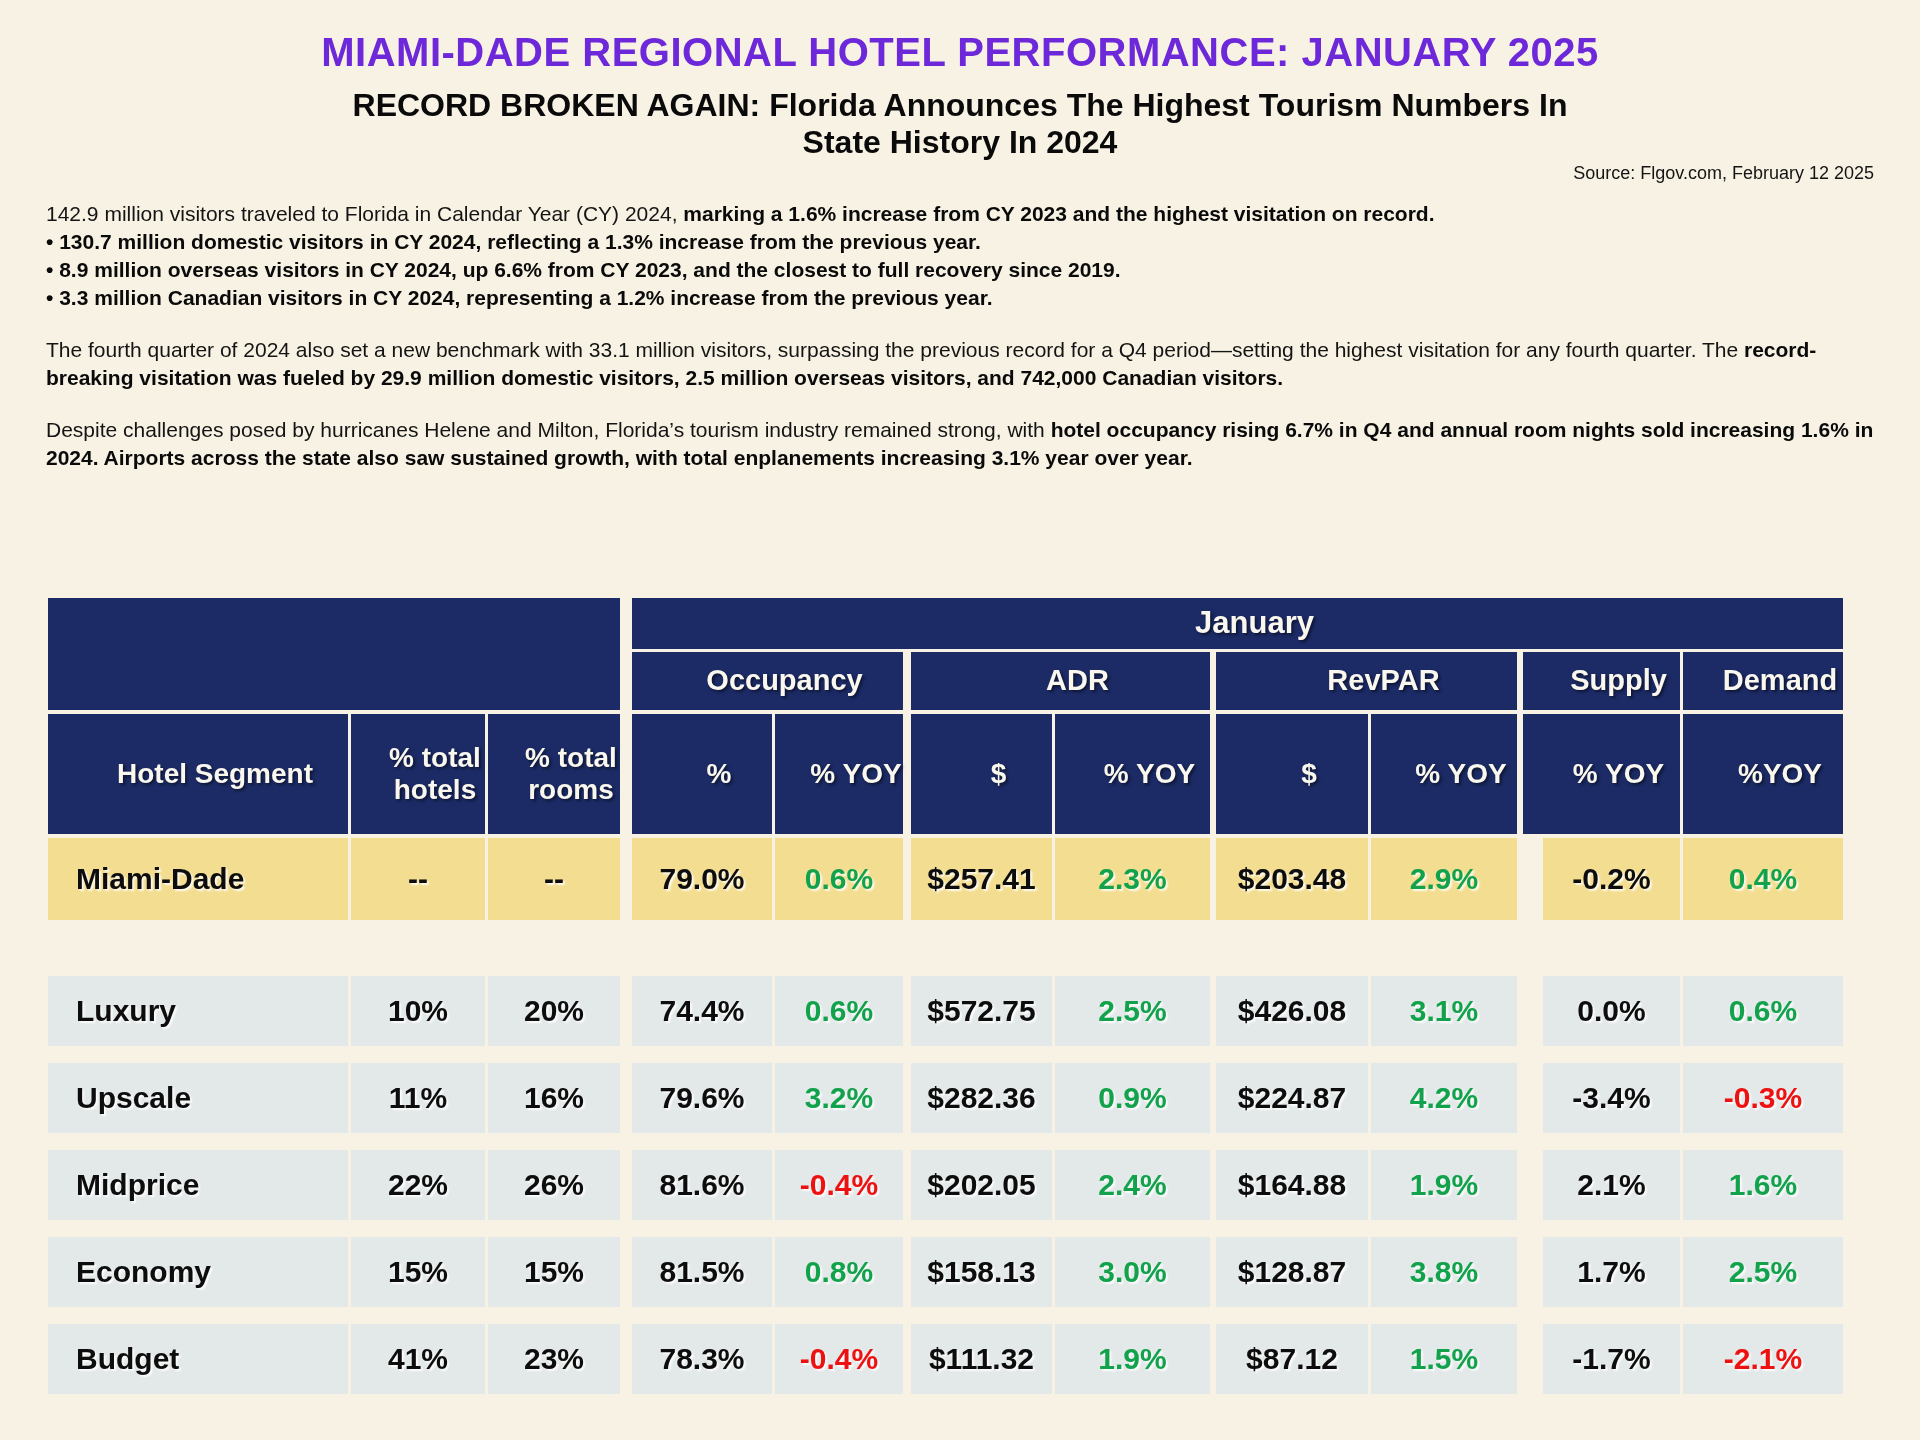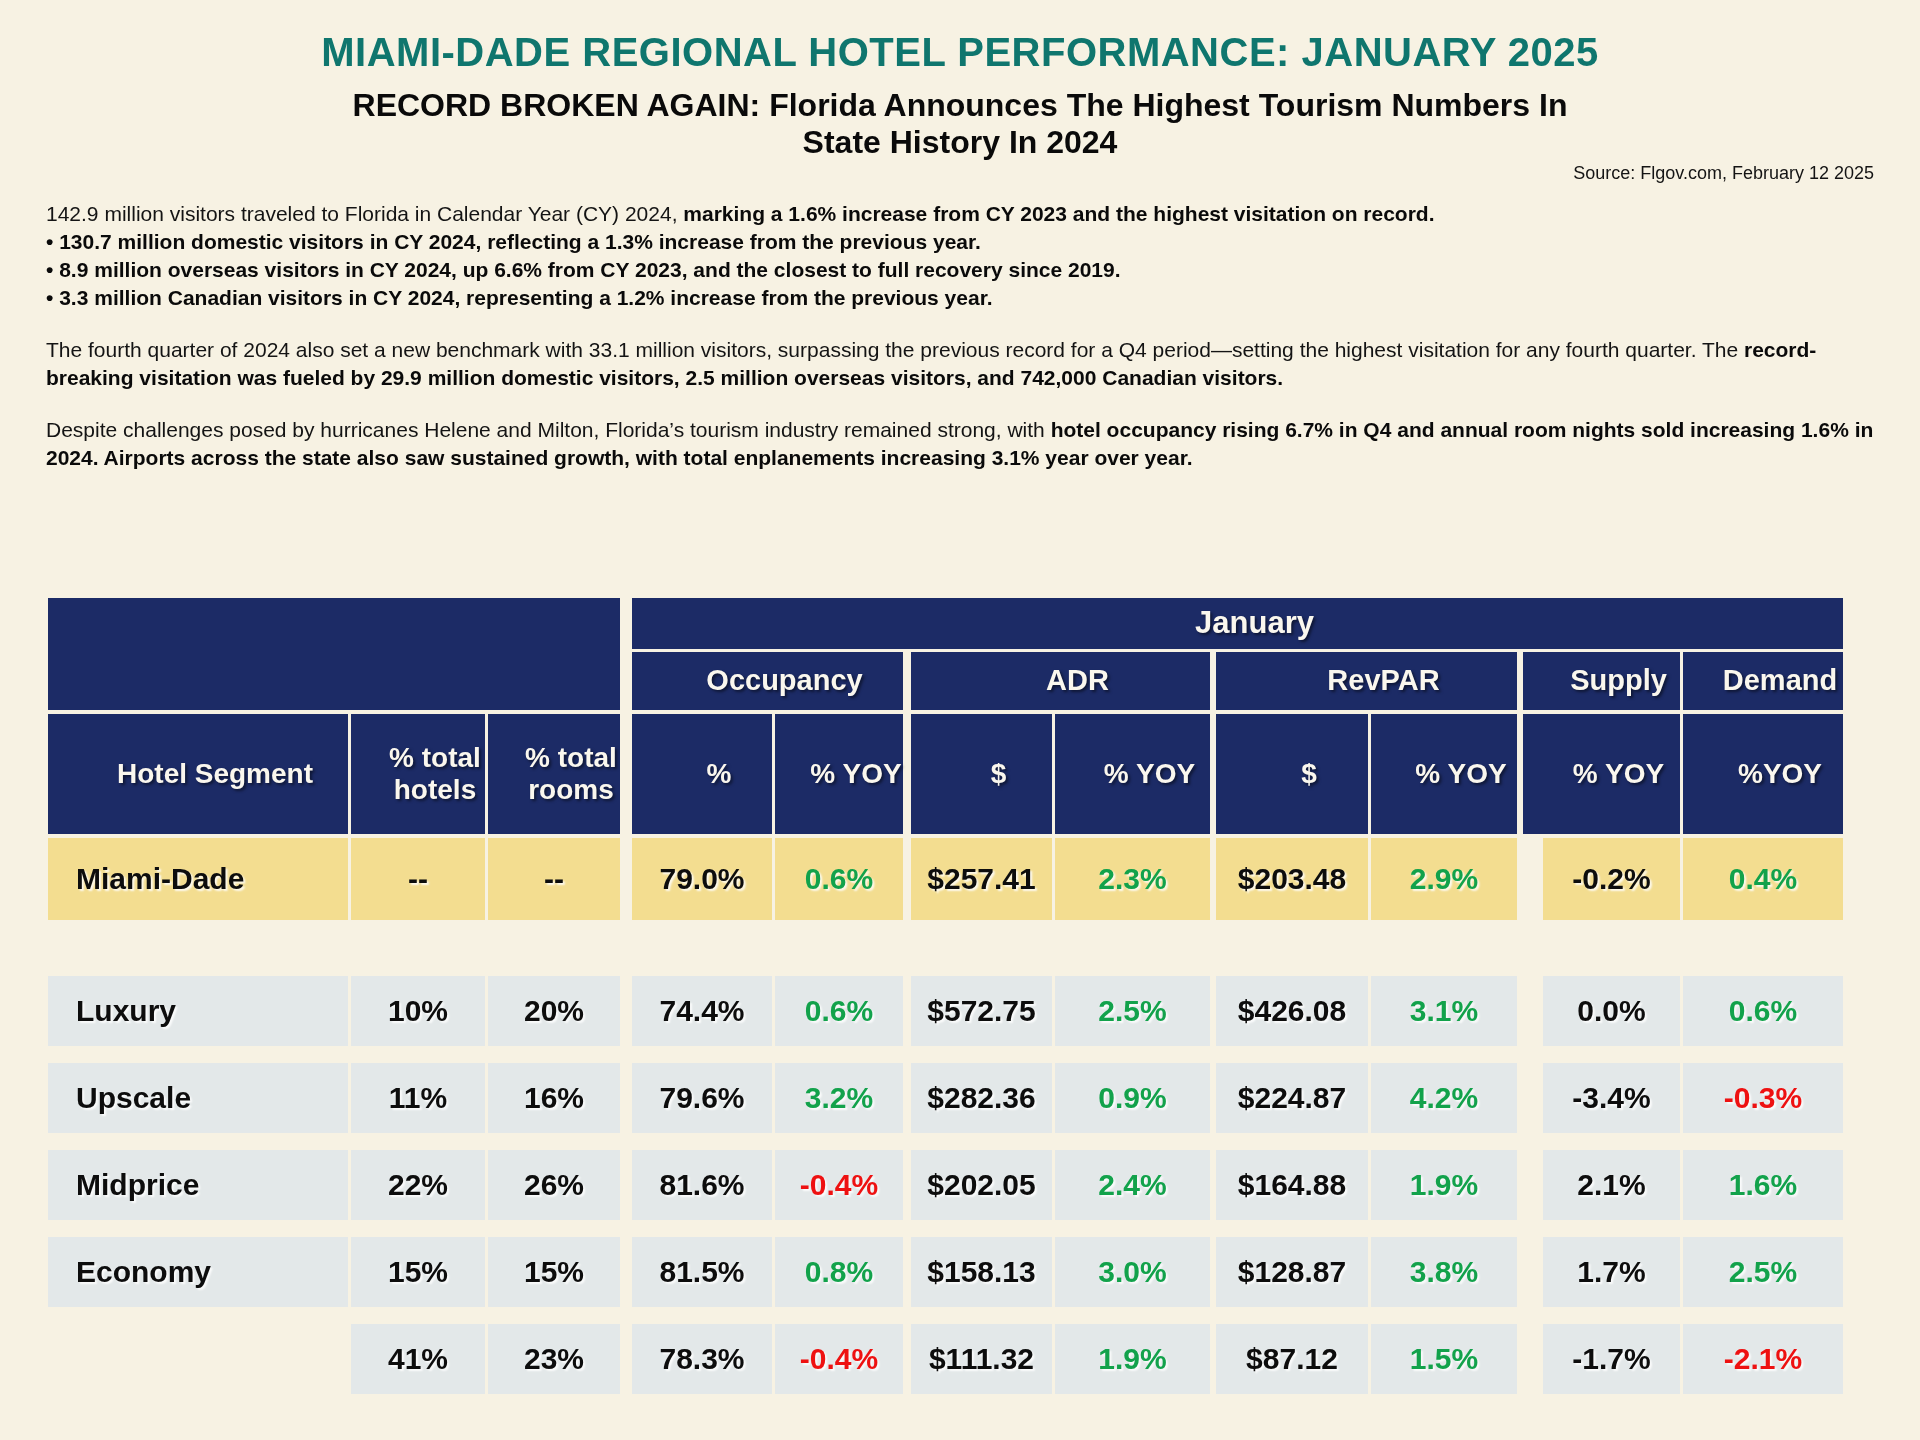--- a/index.html
+++ b/index.html
@@ -11,21 +11,21 @@
   body{
     background:var(--cream);
     font-family:"Liberation Sans", sans-serif;
     color:var(--ink);
     overflow:hidden;
   }
   .page{width:1920px;height:1440px;position:relative;}
 
   
   .report-header{padding-top:30px;text-align:center;}
-  .title{font-size:40px;font-weight:bold;letter-spacing:.5px;color:#0f766e;}
+  .title{font-size:40px;font-weight:bold;letter-spacing:.5px;color:#6d28d9;}
   .subtitle{font-size:32px;font-weight:bold;line-height:1.16;margin-top:12px;color:#0A0A0A;}
   .source-line{margin:2px 46px 0 0;text-align:right;font-size:18px;color:#141414;}
 
   
   .summary{margin:16px 46px 0 46px;font-size:21px;line-height:1.33;color:#141414;}
   .summary .line{margin:0;}
   .summary .para{margin-top:24px;}
   .summary b{color:#0A0A0A;}
 
   
@@ -160,20 +160,21 @@
     <div class="cell data gry rw-3 co-r">15%</div>
     <div class="cell data gry rw-3 co-o">81.5%</div>
     <div class="cell data gry rw-3 co-oy t-pos">0.8%</div>
     <div class="cell data gry rw-3 co-a">$158.13</div>
     <div class="cell data gry rw-3 co-ay t-pos">3.0%</div>
     <div class="cell data gry rw-3 co-v">$128.87</div>
     <div class="cell data gry rw-3 co-vy t-pos">3.8%</div>
     <div class="cell data gry rw-3 co-s t-neu">1.7%</div>
     <div class="cell data gry rw-3 co-d t-pos">2.5%</div>
 
+    <div class="cell data gry rw-4 co-seg">Budget</div>
     <div class="cell data gry rw-4 co-h">41%</div>
     <div class="cell data gry rw-4 co-r">23%</div>
     <div class="cell data gry rw-4 co-o">78.3%</div>
     <div class="cell data gry rw-4 co-oy t-neg">-0.4%</div>
     <div class="cell data gry rw-4 co-a">$111.32</div>
     <div class="cell data gry rw-4 co-ay t-pos">1.9%</div>
     <div class="cell data gry rw-4 co-v">$87.12</div>
     <div class="cell data gry rw-4 co-vy t-pos">1.5%</div>
     <div class="cell data gry rw-4 co-s t-neu">-1.7%</div>
     <div class="cell data gry rw-4 co-d t-neg">-2.1%</div>

